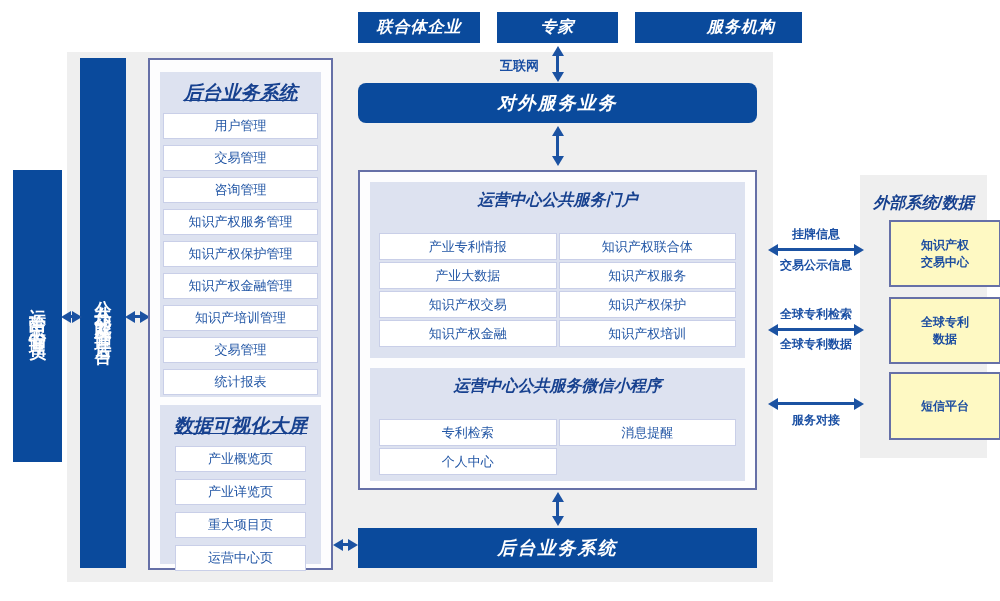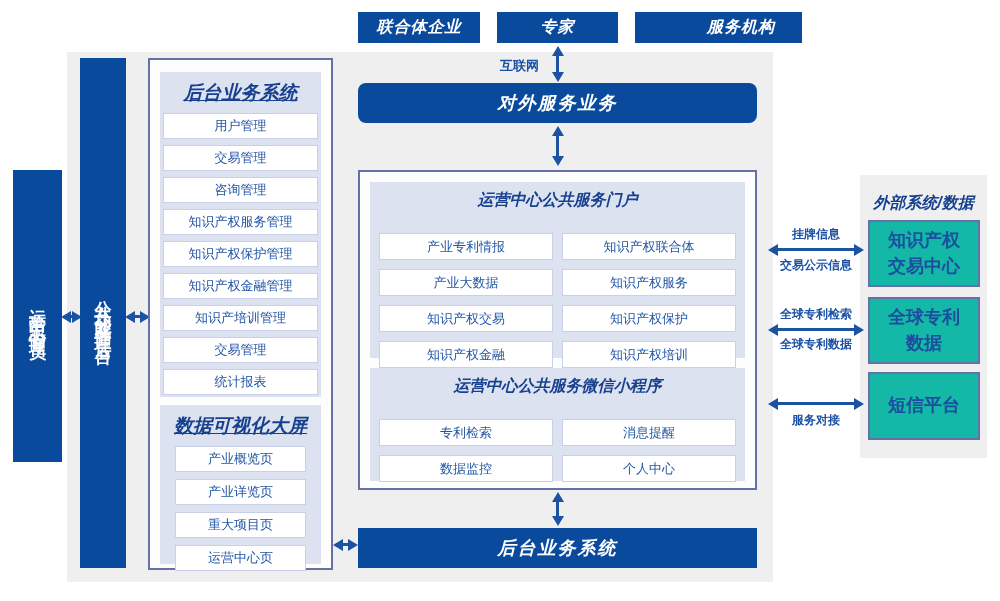--- a/index.html
+++ b/index.html
@@ -24,27 +24,27 @@
   
   .section { background:#dde2f0; position:absolute; left:10px; right:10px; box-sizing:border-box; }
   .section-title { text-align:center; font-weight:bold; font-style:italic; color:#17418f; padding:8px 0 7px; }
   .t15 { font-size:19px;text-decoration:underline; }
   .t16 { font-size:16px; }
 
   .stack { display:flex; flex-direction:column; gap:6px; padding:0 3px 10px; }
   .stack2 { display:flex; flex-direction:column; gap:7px; padding:0 15px 10px;justify-content:flex-end; }
   .item { background:#ffffff; border:1px solid #c9cfe8; color:#2256a5; font-size:13px; height:26px;
           display:flex; align-items:center; justify-content:center; box-sizing:border-box; }
-  .grid2 { display:grid; grid-template-columns:1fr 1fr; gap:9px; padding:15px 9px 10px; }
+  .grid2 { display:grid; grid-template-columns:1fr 1fr; gap:2px; padding:15px 9px 10px; }
   .grid2 .item { height:27px; }
 
   
-  .ext-box { background:#14b8a6; border:2px solid #6670a7; color:#1c4da0; font-size:18px; font-weight:bold;
+  .ext-box { background:#fef9c3; border:2px solid #6670a7; color:#1c4da0; font-size:12px; font-weight:bold;
              display:flex; align-items:center; justify-content:center; text-align:center;
-             white-space:pre-line; line-height:1.4; box-sizing:border-box; }
+             white-space:pre-line; line-height:1.4; box-sizing:border-box;margin-left:21px; }
 
   .small-label { color:#1a4fa3; font-size:12px; font-weight:bold; text-align:center; width:100px; line-height:1.2; }
   .internet-label { color:#1a4fa3; font-size:13px; font-weight:bold; }
   .ext-title { color:#17418f; font-size:16px; font-weight:bold; font-style:italic; text-align:center; }
 
   
   .ah { position:absolute; height:3px; background:#1b52a2; }
   .ah::before { content:""; position:absolute; left:-10px; top:50%; transform:translateY(-50%);
                 border-top:6px solid transparent; border-bottom:6px solid transparent;
                 border-right:10px solid #1b52a2; }
@@ -136,21 +136,20 @@
         <div class="item">知识产权金融</div>
         <div class="item">知识产权培训</div>
       </div>
     </div>
 
     <div class="section" style="top:196px; height:113px;">
       <div class="section-title t16">运营中心公共服务微信小程序</div>
       <div class="grid2">
         <div class="item">专利检索</div>
         <div class="item">消息提醒</div>
-        <div class="item">数据监控</div>
         <div class="item">个人中心</div>
       </div>
     </div>
   </div>
 
   <div class="av" style="left:556px; top:502px; height:14px;"></div>
   <div class="abs navy hbar" style="left:358px; top:528px; width:399px;">
     <span>后台业务系统</span>
   </div>
   <div class="ah" style="left:343px; top:543px; width:5px;"></div>

